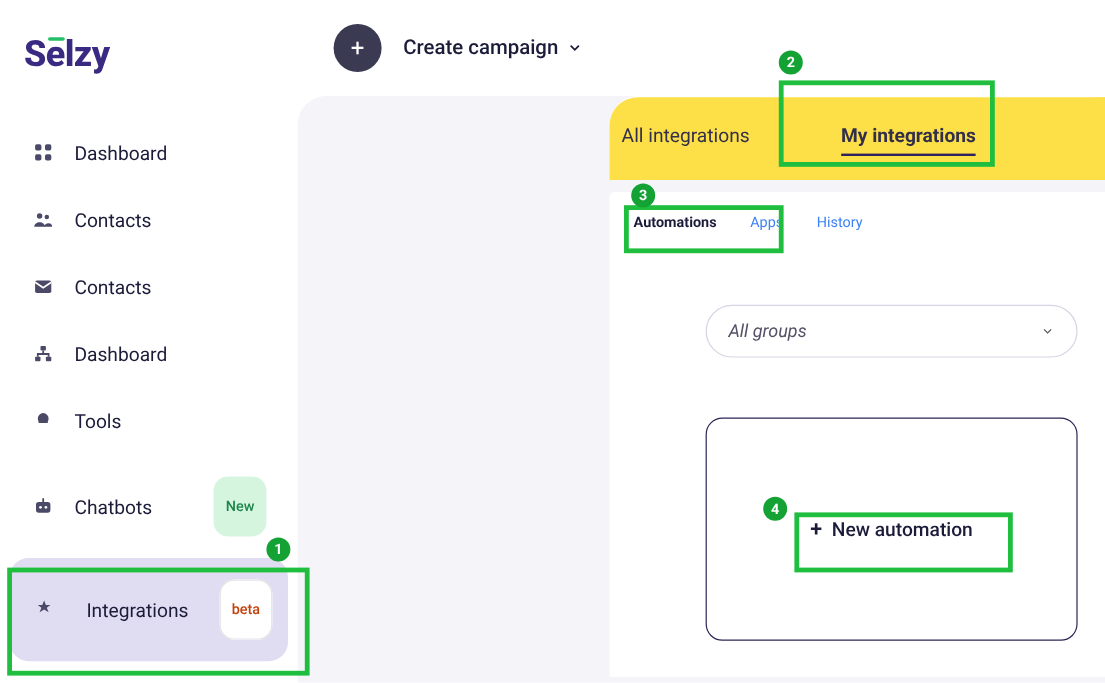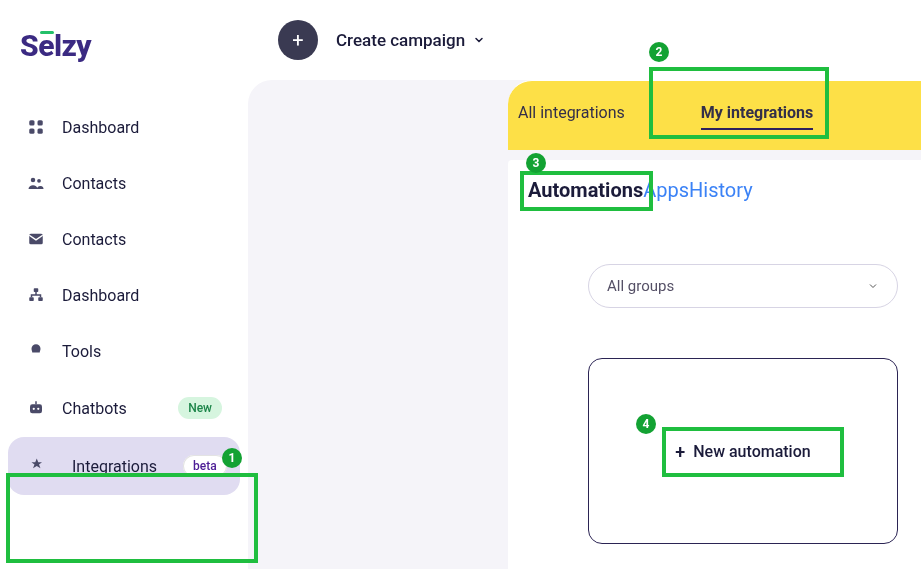--- a/index.html
+++ b/index.html
@@ -54,27 +54,27 @@
   .nav-item.active { background: #e0dcf1; gap: 26px; }
   .nav-item .nav-icon {
     width: 20px; height: 20px;
     display: flex; align-items: center; justify-content: center;
     color: #4a4a68;
     flex-shrink: 0;
   }
   .nav-item .nav-icon svg { width: 18px; height: 18px; fill: currentColor; }
   .badge {
     font-size: 12px;
-    padding: 4px 10px;
+    padding: 18px 10px;
     border-radius: 12px;
     font-weight: 500;
     margin-left: auto;
   }
   .badge.new { background: #d6f5df; color: #1d864a; }
-  .badge.beta { background: #ffffff; color: #4c1d95; box-shadow: 0 0 0 1px #e3e3e3 inset; text-align: center; }
+  .badge.beta { background: #ffffff; color: #c2410c; box-shadow: 0 0 0 1px #e3e3e3 inset; text-align: center; }
 
   .main {
     flex: 1;
     background: #f5f4f9;
     border-top-left-radius: 24px;
     margin-top: 80px;
     position: relative;
   }
   .topbar {
     position: absolute;
@@ -124,38 +124,40 @@
   .tab-top.active { border-bottom: 2px solid #2e215c; font-weight: 700; margin-left: 48px; }
 
   .panel {
     background: #fff;
     margin-top: 10px;
     border-radius: 4px 0 0 0;
     padding: 18px 10px 30px 20px;
   }
   .sub-tabs {
     display: flex;
-    font-size: 20px;
+    gap: 28px;
+    font-size: 12px;
   }
   .sub-tab { cursor: pointer; color: #3b82f6; }
   .sub-tab.active { font-weight: 700; color: #1b1b3a; }
 
   .groups-select {
     margin-top: 62px;
     margin-left: 60px;
     width: 310px;
     border: 1px solid #d7d4e4;
     border-radius: 22px;
     padding: 12px 18px;
     font-size: 15px;
     color: #555066;
     display: flex;
     justify-content: space-between;
     align-items: center;
     cursor: pointer;
+    font-style: italic;
   }
 
   .automation-card {
     margin-top: 50px;
     margin-left: 60px;
     width: 310px;
     height: 186px;
     border: 1.5px solid #2b2454;
     border-radius: 14px;
     display: flex;

